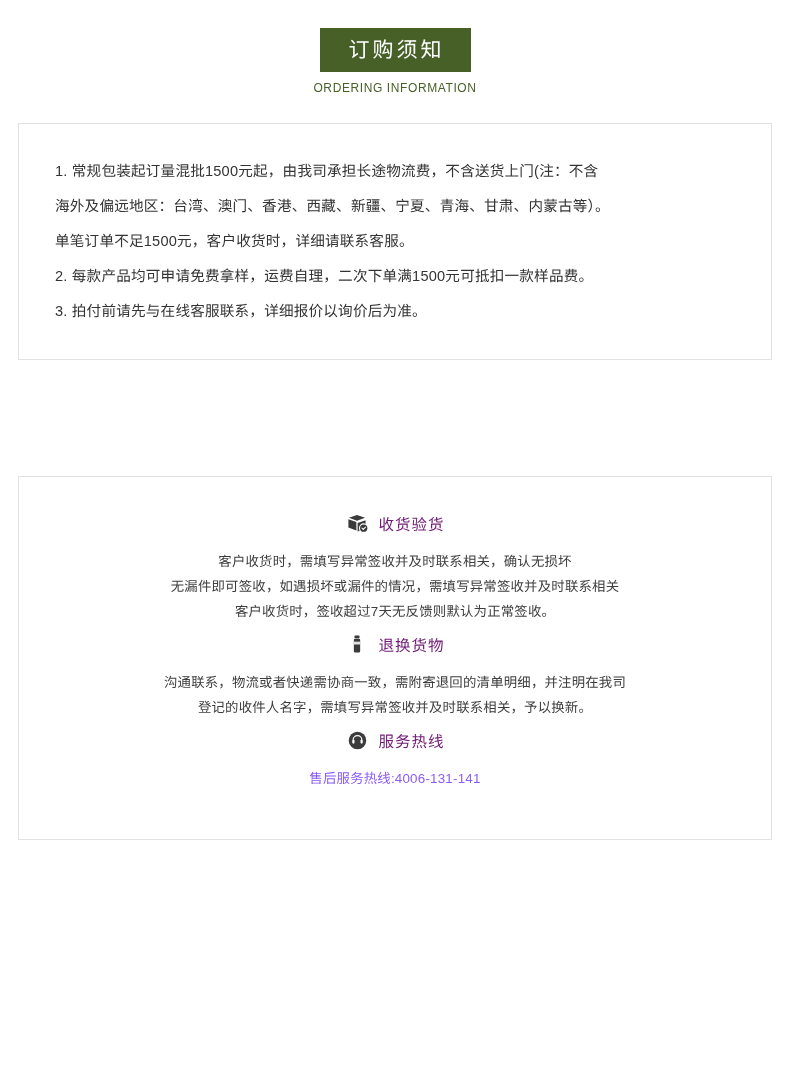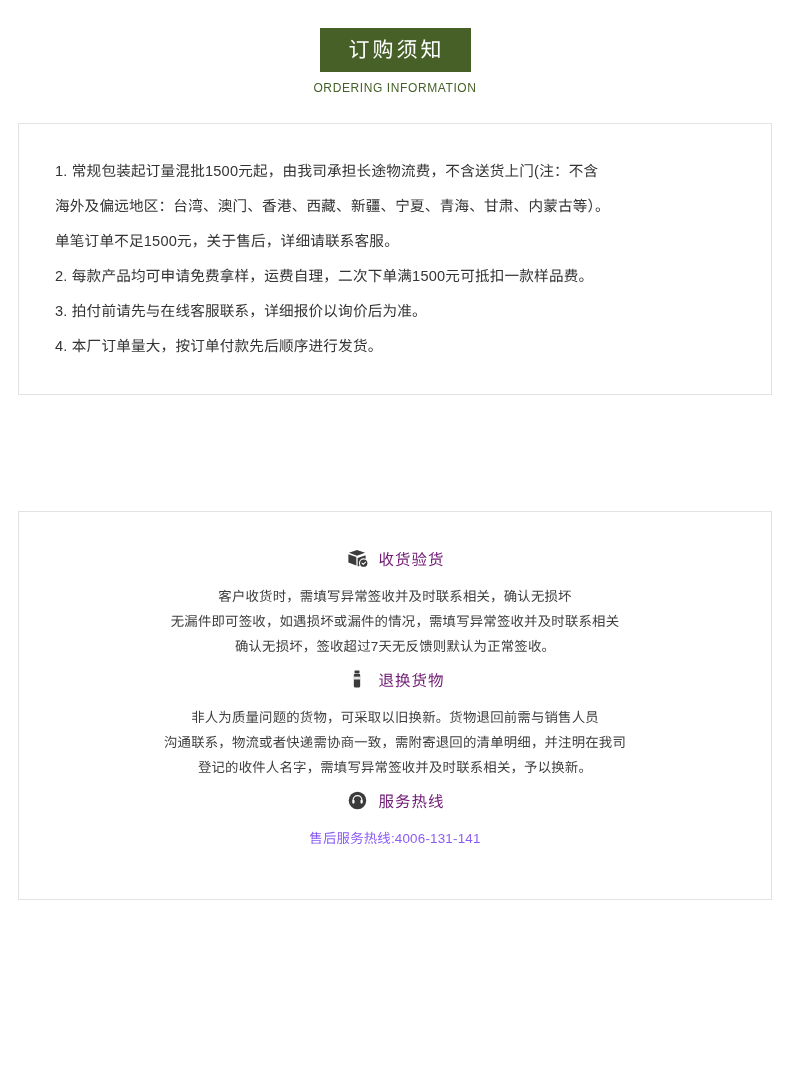--- a/index.html
+++ b/index.html
@@ -125,24 +125,23 @@
 
   <section id="ordering-section">
     <div class="section-head">
       <div class="head-badge">订购须知</div>
       <div class="head-sub">ORDERING INFORMATION</div>
     </div>
 
     <div class="panel" id="ordering-panel">
       <div class="order-line">1. 常规包装起订量混批1500元起，由我司承担长途物流费，不含送货上门(注：不含</div>
       <div class="order-line">海外及偏远地区：台湾、澳门、香港、西藏、新疆、宁夏、青海、甘肃、内蒙古等）。</div>
-      <div class="order-line">单笔订单不足1500元，关于售后，详细请联系客服。</div>
+      <div class="order-line">单笔订单不足1500元，客户收货时，详细请联系客服。</div>
       <div class="order-line">2. 每款产品均可申请免费拿样，运费自理，二次下单满1500元可抵扣一款样品费。</div>
       <div class="order-line">3. 拍付前请先与在线客服联系，详细报价以询价后为准。</div>
-      <div class="order-line">4. 本厂订单量大，按订单付款先后顺序进行发货。</div>
     </div>
   </section>
 
   <section id="aftersales-section">
 
     <div class="panel" id="aftersales-panel">
 
       <div class="as-block">
         <div class="as-title-row">
           <span class="as-icon">
@@ -152,37 +151,36 @@
               <path d="M21.4 7.9v5.0a5.1 5.1 0 0 0-2.1-.5 5.2 5.2 0 0 0-5.2 5.2c0 1.0.3 2.0.8 2.8l-2.2.8v-9.3l8.7-3.0z"></path>
               <circle cx="19.3" cy="17.6" r="4.0"></circle>
               <path d="M17.4 17.6l1.4 1.4 2.5-2.6" stroke="#ffffff" stroke-width="1.1" fill="none" stroke-linecap="round" stroke-linejoin="round"></path>
             </svg>
           </span>
           <span class="as-title">收货验货</span>
         </div>
         <div class="as-body">
           <div>客户收货时，需填写异常签收并及时联系相关，确认无损坏</div>
           <div>无漏件即可签收，如遇损坏或漏件的情况，需填写异常签收并及时联系相关</div>
-          <div>确认无损坏，签收超过7天无反馈则默认为正常签收。</div>
+          <div>客户收货时，签收超过7天无反馈则默认为正常签收。</div>
         </div>
       </div>
 
       <div class="as-block">
         <div class="as-title-row">
           <span class="as-icon">
             <svg viewBox="0 0 24 24" width="20" height="20" fill="currentColor" aria-hidden="true">
               <rect x="9" y="1.8" width="6" height="3.0" rx="0.6"></rect>
               <rect x="8.2" y="5.4" width="7.6" height="16.8" rx="1.8"></rect>
               <rect x="8.2" y="9.2" width="7.6" height="3.4" fill="#ffffff" opacity="0.85"></rect>
             </svg>
           </span>
           <span class="as-title">退换货物</span>
         </div>
         <div class="as-body">
-          <div>非人为质量问题的货物，可采取以旧换新。货物退回前需与销售人员</div>
           <div>沟通联系，物流或者快递需协商一致，需附寄退回的清单明细，并注明在我司</div>
           <div>登记的收件人名字，需填写异常签收并及时联系相关，予以换新。</div>
         </div>
       </div>
 
       <div class="as-block">
         <div class="as-title-row">
           <span class="as-icon">
             <svg viewBox="0 0 24 24" width="21" height="21" fill="currentColor" aria-hidden="true">
               <circle cx="12" cy="12" r="10"></circle>

